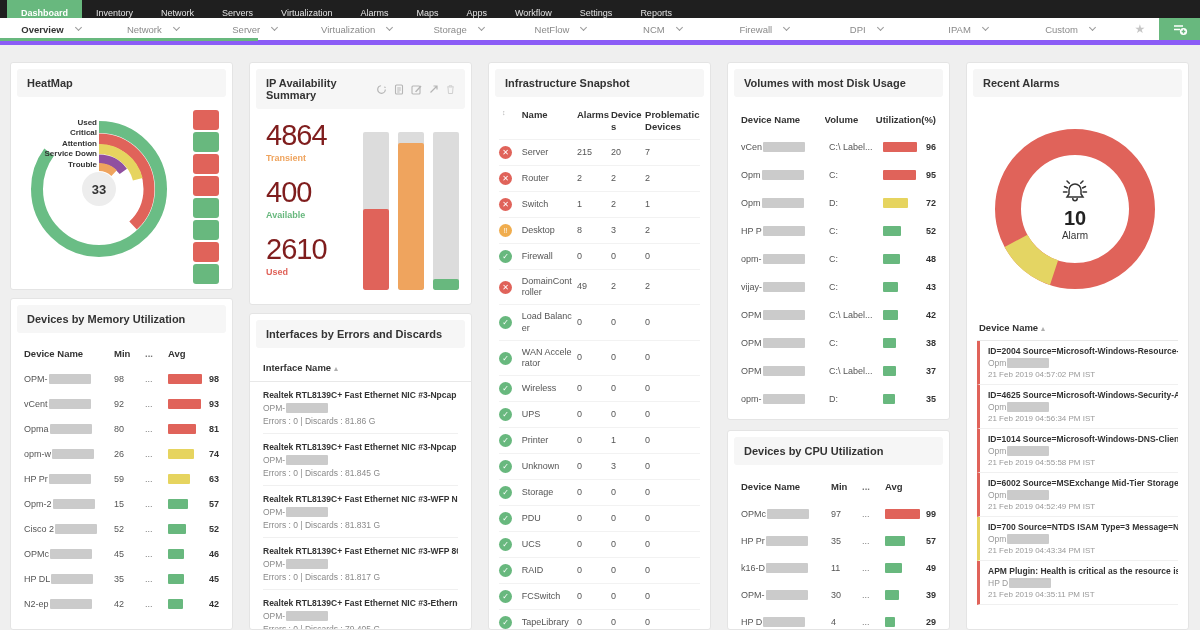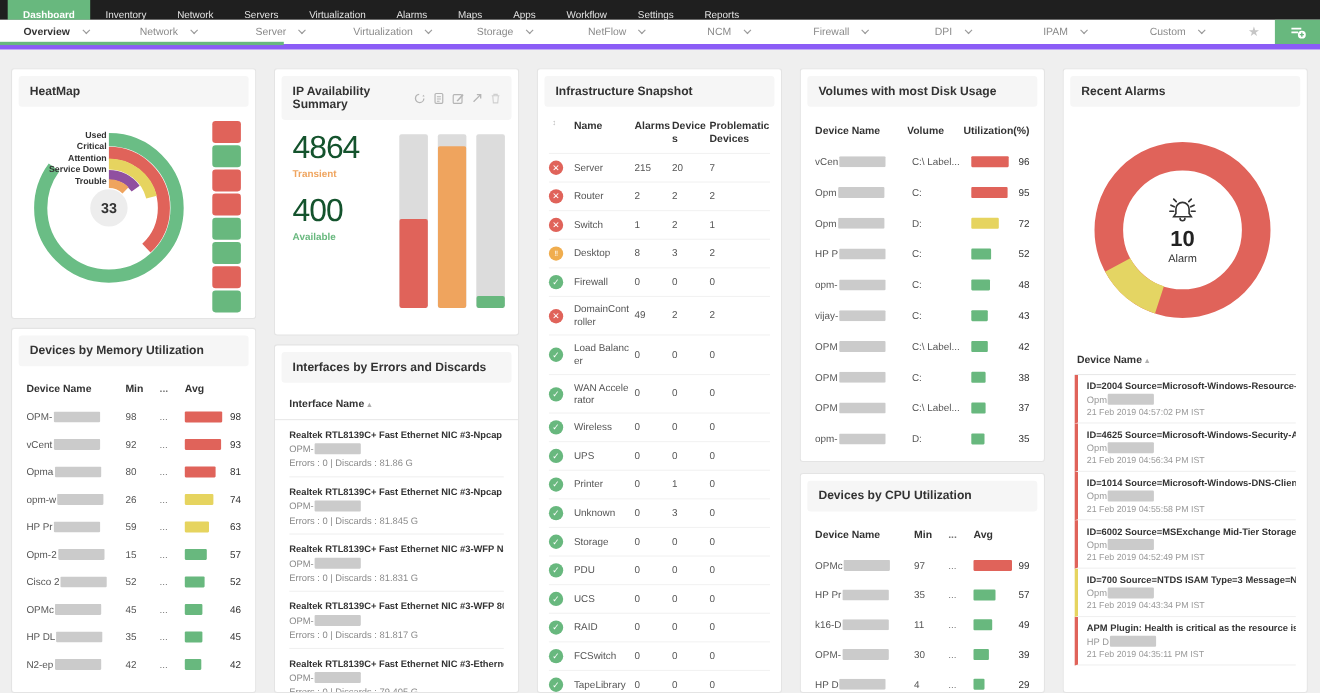--- a/index.html
+++ b/index.html
@@ -38,29 +38,29 @@
   .trow{display:flex;align-items:center;height:25px;font-size:9px;color:#555}
   .thead{font-weight:bold;color:#333;font-size:9.5px}
   .c-name{width:90px;display:flex;align-items:center;white-space:nowrap;overflow:hidden}
   .c-min{width:31px}
   .c-dots{width:23px;color:#777}
   .c-barcell{flex:1;display:flex;align-items:center;justify-content:space-between}
   .c-avg{flex:1}
   .redact{display:inline-block;width:42px;height:10px;background:#cbcbcb;border-radius:1px;margin-left:1px;flex-shrink:0}
   .hbar{height:10px;border-radius:1px;display:inline-block}
   .bar-red{background:#e0635a}.bar-yellow{background:#e6d45f}.bar-green{background:#68b87e}
-  .bval{font-weight:normal;color:#333;font-size:9px}
+  .bval{font-weight:bold;color:#333;font-size:9px}
   
   .c-vname{width:88px;display:flex;align-items:center;white-space:nowrap;overflow:hidden}
   .c-vol{width:54px;white-space:nowrap;overflow:hidden}
   .vrow{height:28px}
   
   .ip-body{display:flex;padding:4px 12px 0 16px}
   .ip-stats{flex:1}
-  .stat .big{font-size:29px;color:#14532d;letter-spacing:-1px}
+  .stat .big{font-size:29px;color:#7f1d1d;letter-spacing:-1px}
   .stat .slabel{font-size:9px;font-weight:bold;margin:1px 0 13px}
   .c-orange{color:#efa45e}.c-green{color:#68b87e}.c-red{color:#e0635a}
   .ip-bars{display:flex;gap:9px;align-items:flex-end;padding-top:3px}
   .vbar{width:26px;height:158px;background:#dcdcdc;border-radius:2px;position:relative;overflow:hidden}
   .vfill{position:absolute;bottom:0;left:0;right:0;border-radius:2px}
   .fill-red{background:#e0635a}.fill-orange{background:#efa45e}.fill-green{background:#68b87e}
   
   .sub-head{padding:8px 13px;border-bottom:1px solid #e8e8e8;font-size:9.5px;font-weight:bold;color:#333}
   .sort{color:#b0b0b0;font-size:7px;margin-left:3px}
   .if-item{margin:0 13px;padding:8px 0 7px;border-bottom:1px solid #f0f0f0;cursor:pointer}
@@ -401,20 +401,24 @@
         <div class="ip-stats">
 
         <div class="stat">
             <div class="big">4864</div>
             <div class="slabel c-orange">Transient</div>
           </div>
             <div class="stat">
             <div class="big">400</div>
             <div class="slabel c-green">Available</div>
           </div>
+            <div class="stat">
+            <div class="big">2610</div>
+            <div class="slabel c-red">Used</div>
+          </div>
           </div>
         <div class="ip-bars">
 
         <div class="vbar">
             <div class="vfill fill-red" style="height: 51%;"></div>
           </div>
             <div class="vbar">
             <div class="vfill fill-orange" style="height: 93%;"></div>
           </div>
             <div class="vbar">

